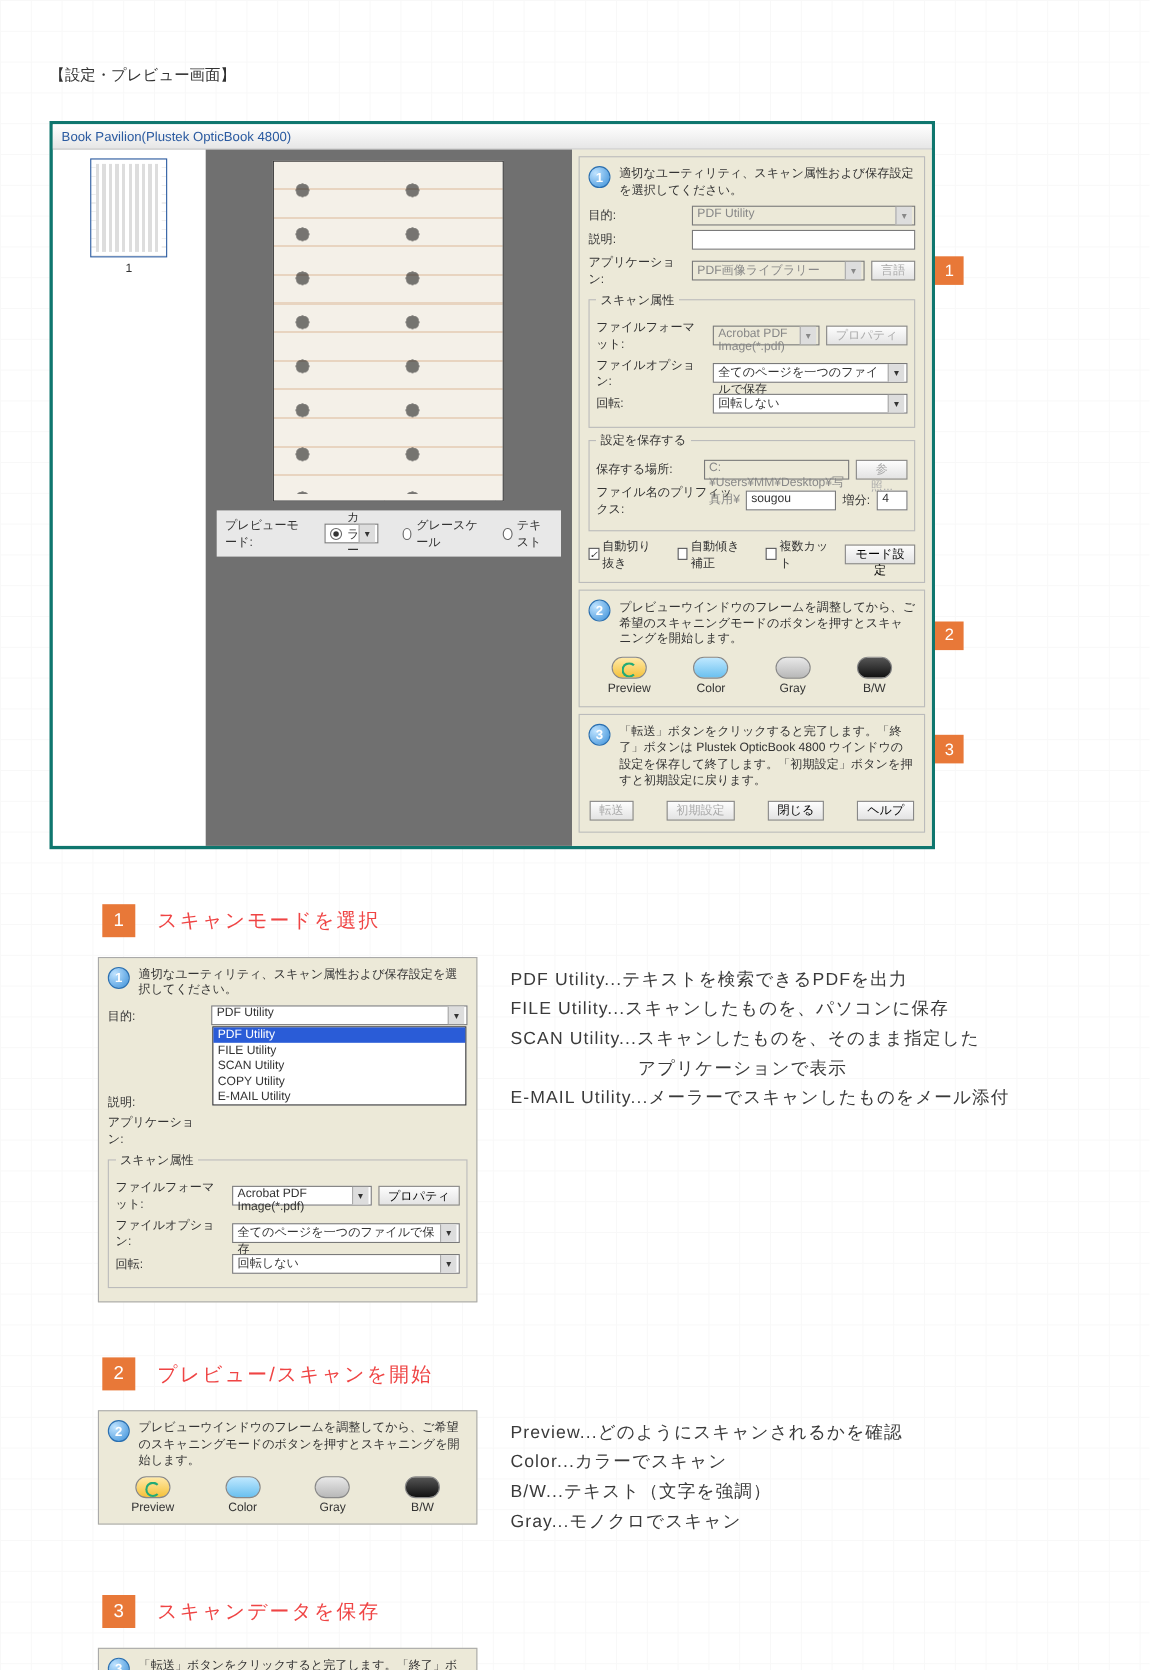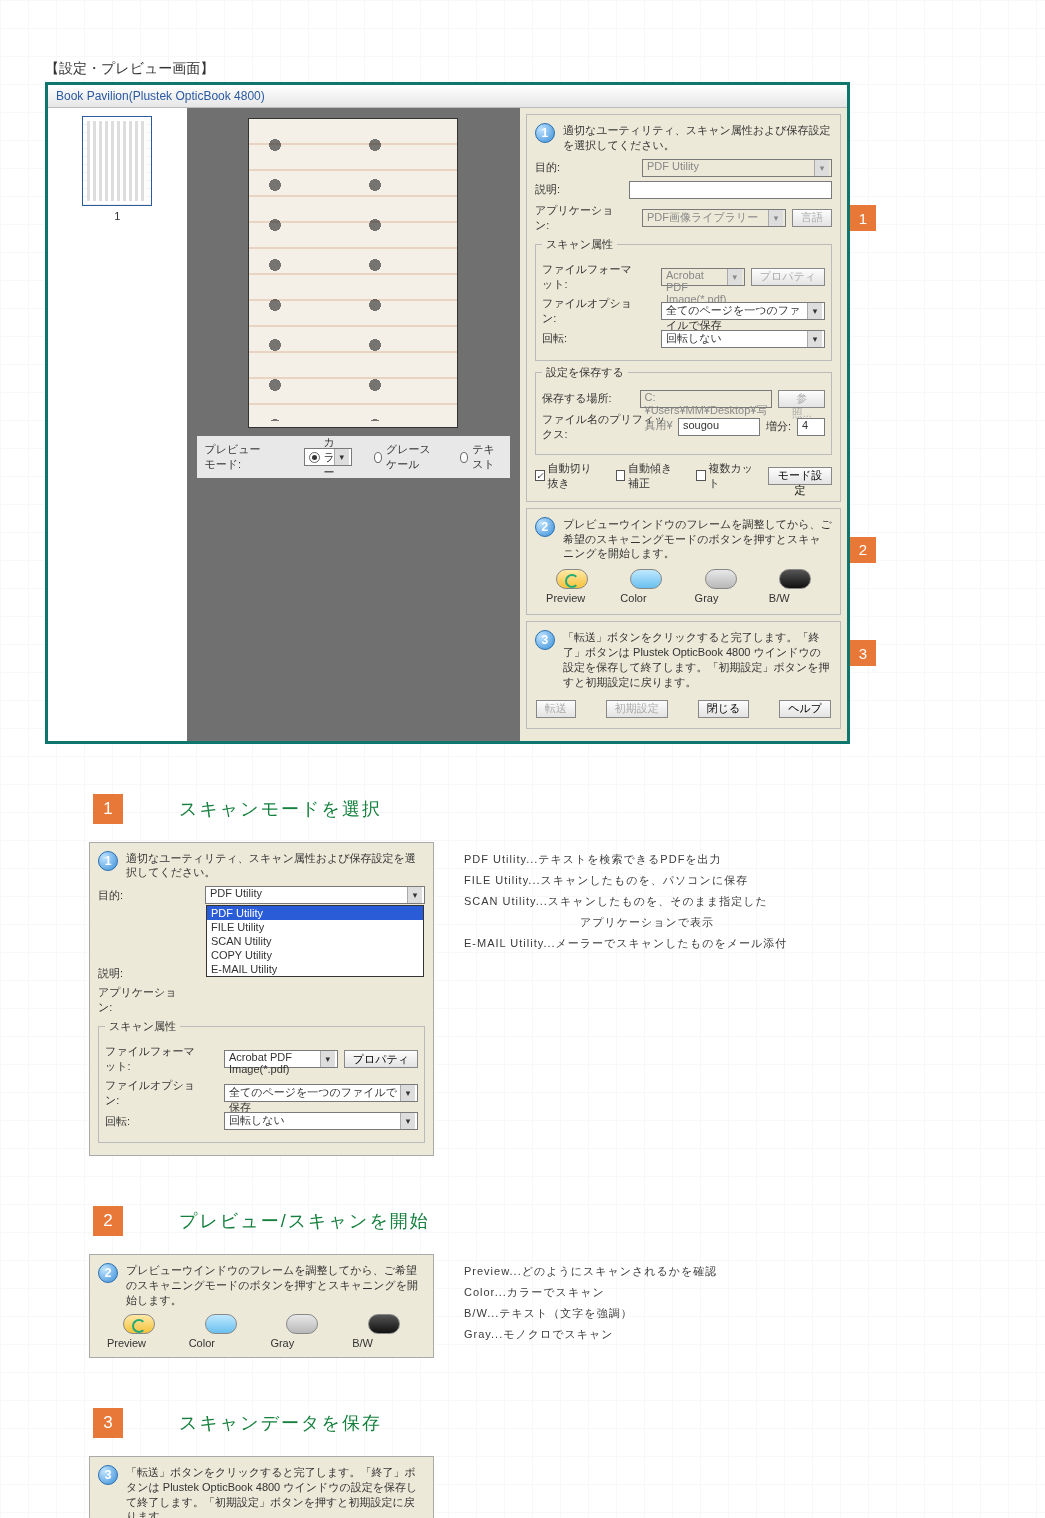--- a/index.html
+++ b/index.html
@@ -7,21 +7,21 @@
   font-family: "MS PGothic", "Hiragino Sans", sans-serif;
   font-size: 12px;
   color: #333;
   background:
     linear-gradient(#f8f8f8 1px, transparent 1px) 0 0 / 100% 28px,
     linear-gradient(90deg, #f8f8f8 1px, transparent 1px) 0 0 / 28px 100%,
     #fff;
   padding: 60px 90px 100px 45px;
   width: 1045px;
 }
-h2.page-heading { font-size: 14px; font-weight: normal; margin-bottom: 4px; color: #333; }
+h2.page-heading { font-size: 14px; font-weight: normal; margin-bottom: 32px; color: #333; }
 
 .app-window { background: #fff; border: 3px solid #0f766e; width: 805px; position: relative; }
 .titlebar { background: linear-gradient(#fff,#e6e6e6); border-bottom: 1px solid #bbb; padding: 4px 8px; color: #2a5aa0; font-size: 12px; }
 .app-body { display: flex; }
 .thumb-col { width: 145px; padding: 8px; text-align: center; }
 .thumb { width: 70px; height: 90px; border: 1px solid #2a5aa0; margin: 0 auto 4px; background: repeating-linear-gradient(#fff,#fff 7px,#eee 7px,#eee 8px); position: relative; }
 .thumb::before { content: ""; position: absolute; inset: 4px; background: repeating-linear-gradient(90deg,#ddd,#ddd 3px,#fff 3px,#fff 6px); }
 .thumb-num { font-size: 11px; }
 
 .preview-col { width: 350px; background: #707070; padding: 10px; }
@@ -40,52 +40,52 @@
 .settings-col { flex:1; background:#ece9d8; padding:6px; font-size:11px; }
 .panel { border:1px solid #bbb; background:#ece9d8; padding:8px 8px 10px; margin-bottom:6px; position:relative; }
 .step-head { display:flex; gap:8px; align-items:flex-start; margin-bottom:6px; }
 .step-ball { width:20px; height:20px; border-radius:50%; background:radial-gradient(circle at 30% 30%,#bfe3ff,#3a8fd8); border:1px solid #2a6fb0; display:flex; align-items:center; justify-content:center; color:#fff; font-weight:bold; font-size:12px; flex-shrink:0; }
 .step-text { font-size:11px; line-height:1.35; }
 .form-row { display:flex; align-items:center; gap:6px; margin:4px 0; }
 .form-row label { width:88px; font-size:11px; }
 .form-row.narrow label { width:100px; }
 .sel, .txt { flex:1; border:1px solid #7a7a7a; background:#fff; font-size:11px; height:18px; padding:0 4px; }
 .sel.dis, .txt.dis { background:#ece9d8; color:#888; }
-.sel { position:relative; padding-right:16px;margin-left:13px; }
+.sel { position:relative; padding-right:16px; }
 .sel::after { content:"▾"; position:absolute; right:2px; top:0; width:14px; text-align:center; background:#ddd; border-left:1px solid #aaa; height:16px; line-height:16px; font-size:9px; }
 .btn-s { border:1px solid #888; background:linear-gradient(#fdfdfd,#e3e3e3); font-size:11px; padding:0 8px; height:18px; cursor:pointer; }
 .btn-s.dis { color:#aaa; }
 fieldset.grp { border:1px solid #bbb; padding:6px 6px 8px; margin:4px 0; }
 fieldset.grp legend { font-size:11px; padding:0 4px; }
 .chk-row { display:flex; align-items:center; gap:14px; margin-top:6px; }
 .chk { display:inline-flex; align-items:center; gap:3px; font-size:11px; }
 .chk i { width:11px; height:11px; border:1px solid #555; background:#fff; display:inline-flex; align-items:center; justify-content:center; font-size:9px; }
 
 .scan-btns { display:flex; justify-content:space-around; margin-top:8px; }
-.scan-btn { width:52px; font-size:11px; cursor:pointer; }
+.scan-btn { width:52px; text-align:center; font-size:11px; cursor:pointer; }
 .scan-btn .ic { width:32px; height:20px; margin:0 auto 3px; border-radius:10px; border:1px solid #888; }
 .ic.preview { background:linear-gradient(#ffe9a8,#f5c23a); position:relative; }
 .ic.preview::after { content:""; position:absolute; left:8px; top:4px; width:10px; height:10px; border:2px solid #2a7; border-radius:50%; border-right-color:transparent; }
 .ic.color { background:linear-gradient(#bfe8ff,#6ac0ef); }
 .ic.gray { background:linear-gradient(#e8e8e8,#b8b8b8); }
 .ic.bw { background:linear-gradient(#555,#111); }
 
 .bottom-btns { display:flex; gap:30px; justify-content:center; margin-top:10px; }
 
 .callout { position:absolute; right:-36px; width:26px; height:26px; background:#e87838; color:#fff; display:flex; align-items:center; justify-content:center; font-size:15px; }
 .sec-head { display:flex; align-items:center; gap:20px; margin-top:50px; }
 .sec-num { width:30px; height:30px; background:#e87838; color:#fff; display:flex; align-items:center; justify-content:center; font-size:17px; margin-left:48px; }
-.sec-title { font-size:18px; color:#15803d; letter-spacing:2px;margin-left:36px; }
+.sec-title { font-size:18px; color:#ef4444; letter-spacing:2px; }
 .sec-body { display:flex; gap:30px; margin-top:18px; margin-left:44px; align-items:flex-start; }
 .mini-panel { width:345px; border:1px solid #aaa; background:#ece9d8; padding:8px; font-size:11px; }
 .dropdown-open { position:relative; }
 .dd-list { position:absolute; left:0; right:0; top:18px; background:#fff; border:1px solid #333; z-index:5; }
 .dd-list div { padding:1px 4px; font-size:11px; }
 .dd-list .hi { background:#2a5cd7; color:#fff; }
-.desc-col { flex:1; font-size:11px; color:#3a3a3a; padding-top:4px; }
+.desc-col { flex:1; font-size:16px; color:#3a3a3a; padding-top:4px; }
 .desc-col p { margin:6px 0; letter-spacing:1px; }
 .desc-col .indent { padding-left:116px; }
 
 .mini-panel .scan-btns { margin-top:6px; }
 .mini-panel .scan-btn { width:64px; }
 </style>
 </head>
 <body>
 
 <h2 class="page-heading">【設定・プレビュー画面】</h2>

